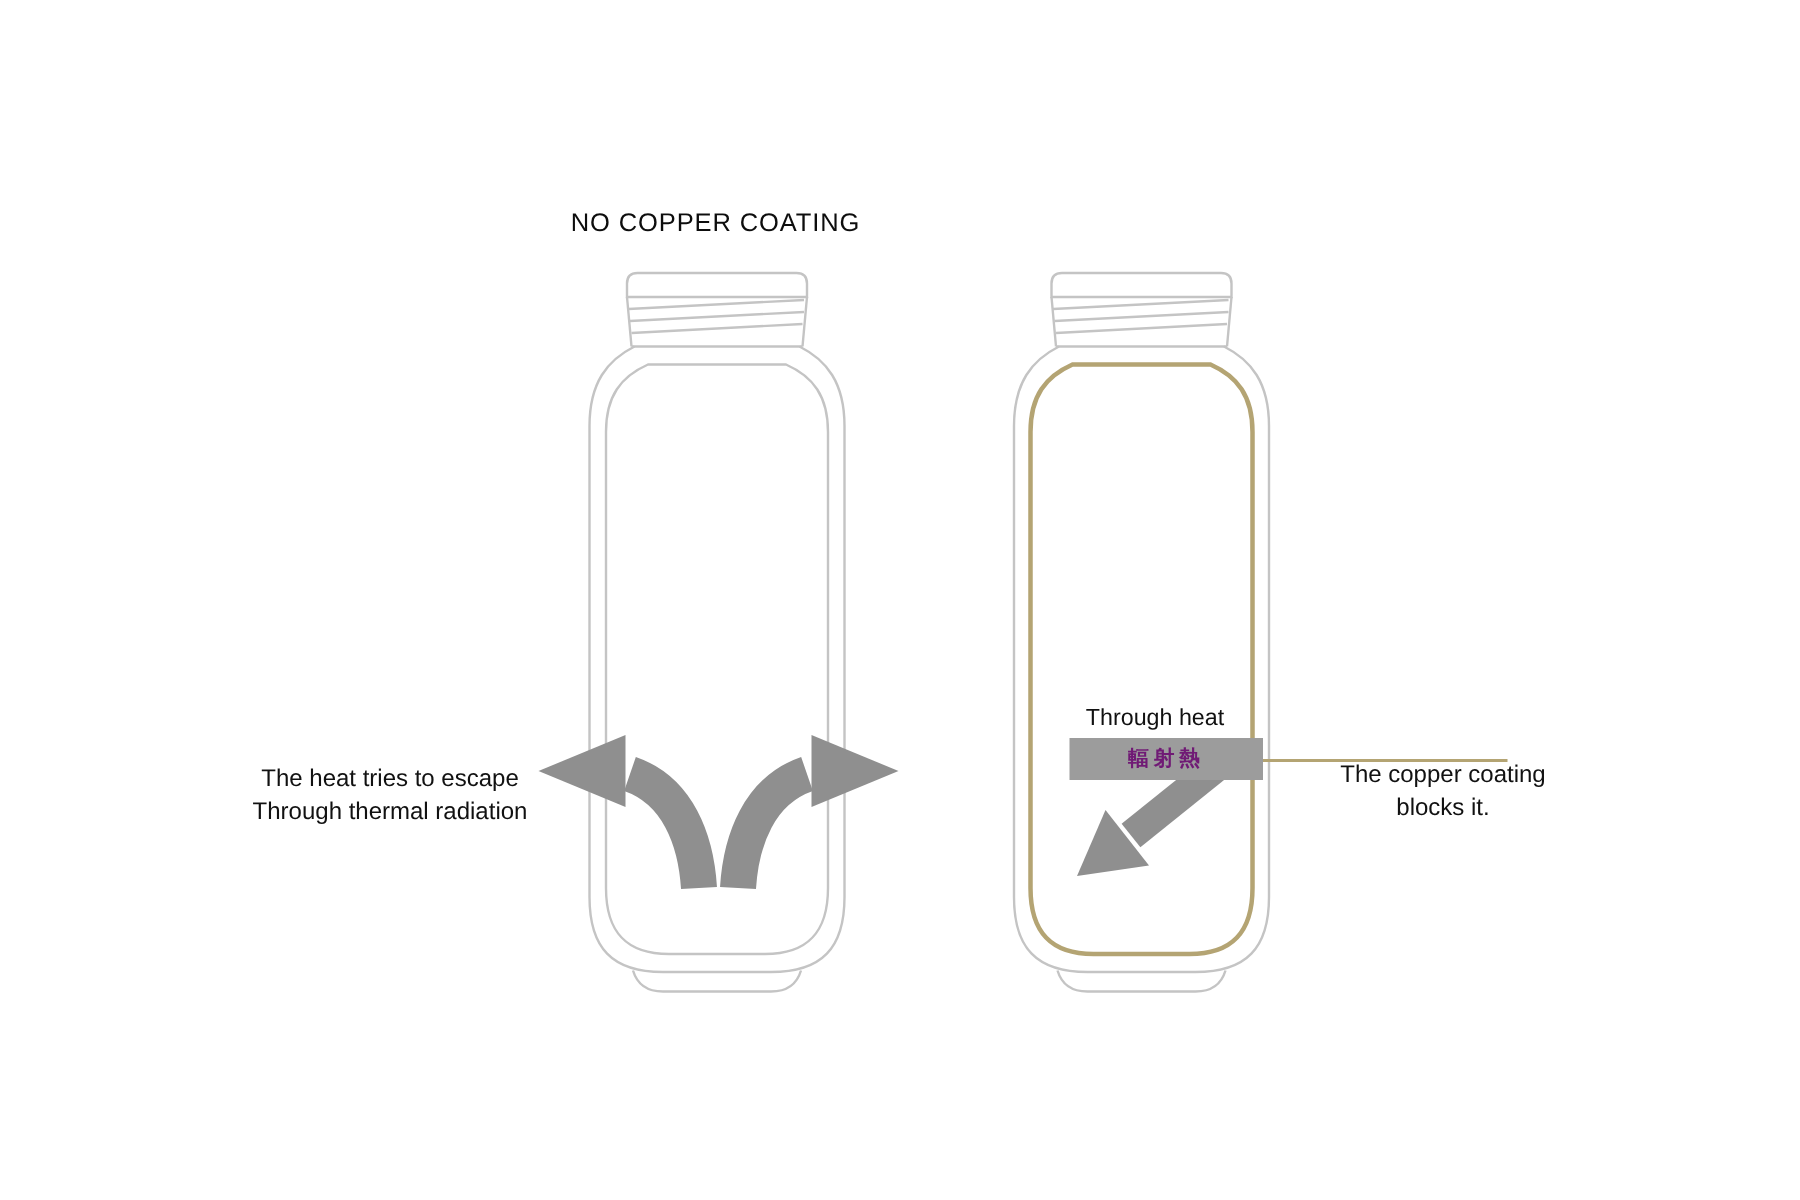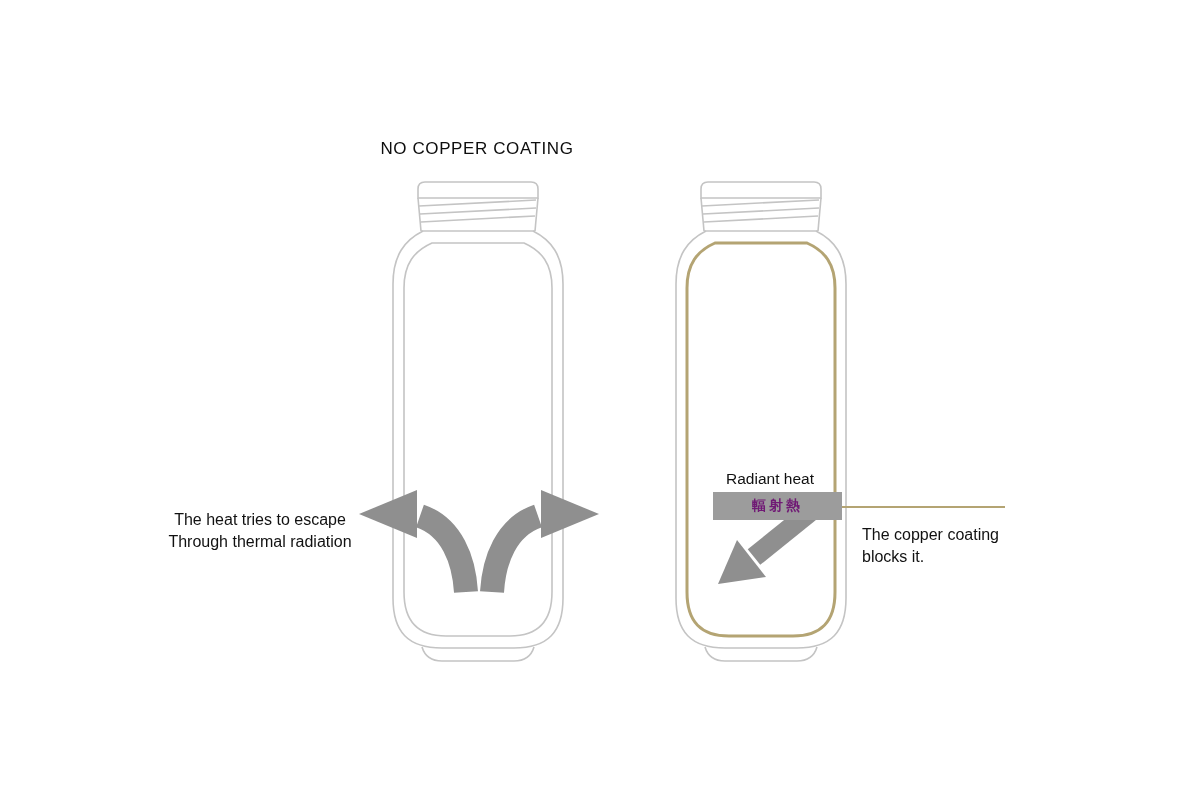--- a/index.html
+++ b/index.html
@@ -22,22 +22,22 @@
     width:260px;
     color:#0d0d0d;
   }
   .title-left{left:305px;top:138px;}
   .title-right{left:588px;top:138px;}
   .caption-left{
     left:98px;top:509px;width:240px;
     font-size:16px;text-align:center;
   }
   .caption-right{
-    left:820px;top:524px;width:200px;
-    font-size:16px;text-align:left;
+    left:820px;top:506px;width:200px;
+    font-size:16px;text-align:center;
   }
   .radiant-label{
     left:648px;top:468px;width:160px;
     font-size:15.5px;text-align:center;
   }
   .radiant-box{
     position:absolute;
     left:671px;top:492px;width:129px;height:28px;
     background:#9c9c9c;
     color:#701a75;
@@ -104,21 +104,21 @@
   </svg>
 
   <div class="label title title-left">NO COPPER COATING</div>
 
 
   <div class="label caption-left">
     <div>The heat tries to escape</div>
     <div>Through thermal radiation</div>
   </div>
 
-  <div class="label radiant-label">Radiant heat</div>
+  <div class="label radiant-label">Through heat</div>
 
   <div class="radiant-box">輻射熱</div>
 
   <div class="label caption-right">
     <div>The copper coating</div>
     <div>blocks it.</div>
   </div>
 
 </div>
 

